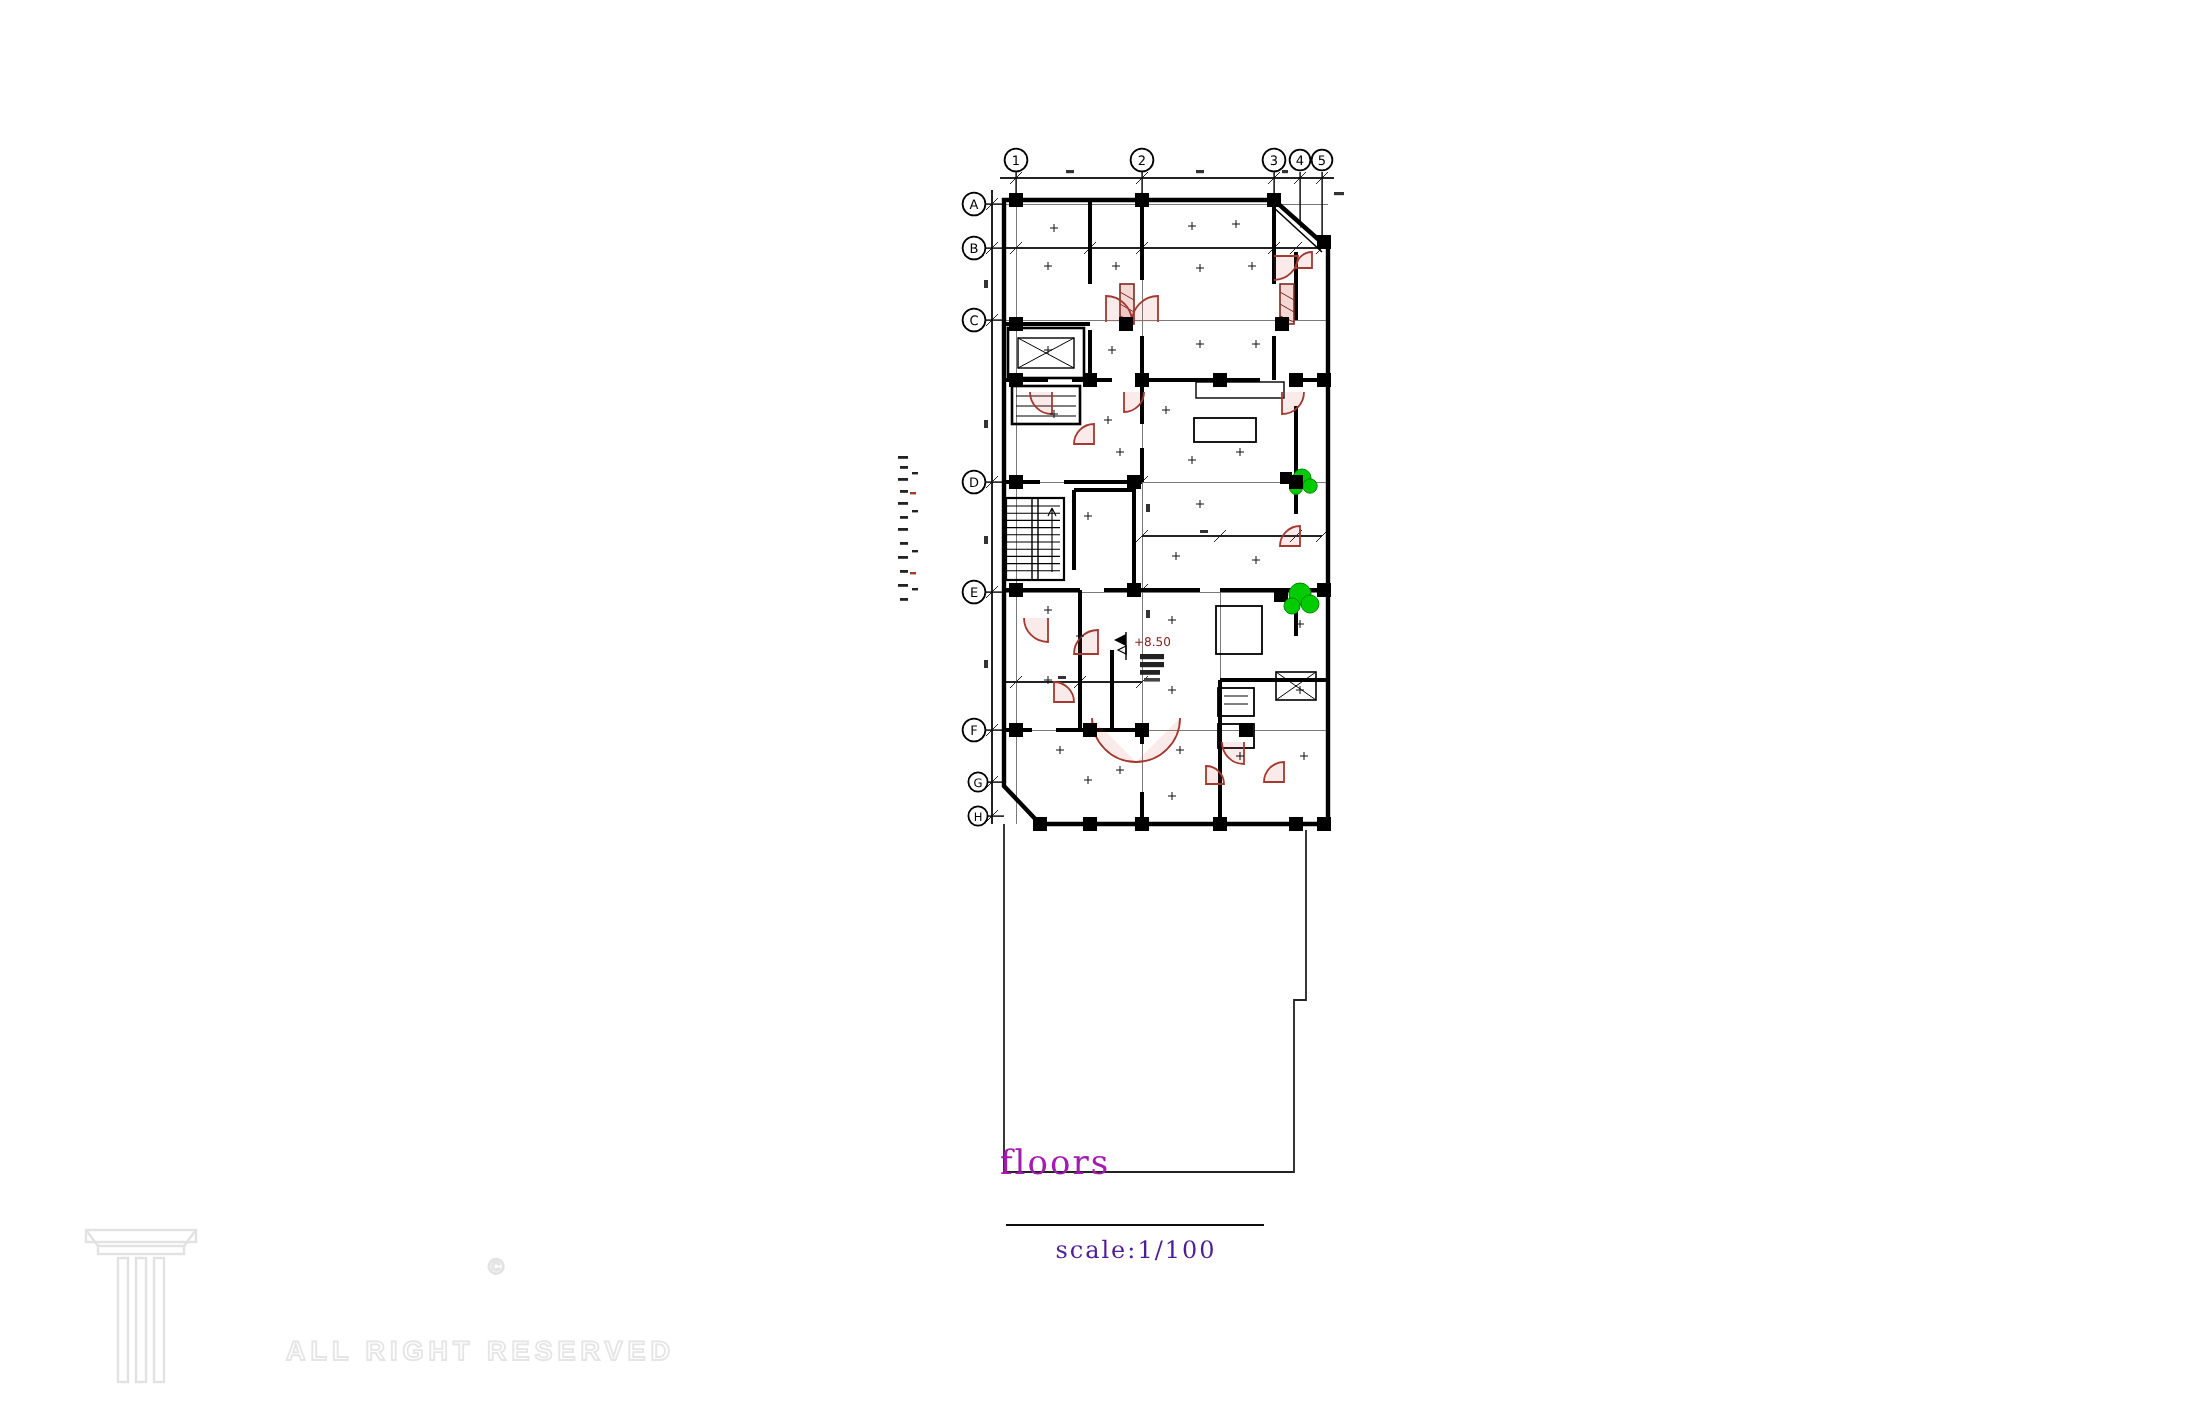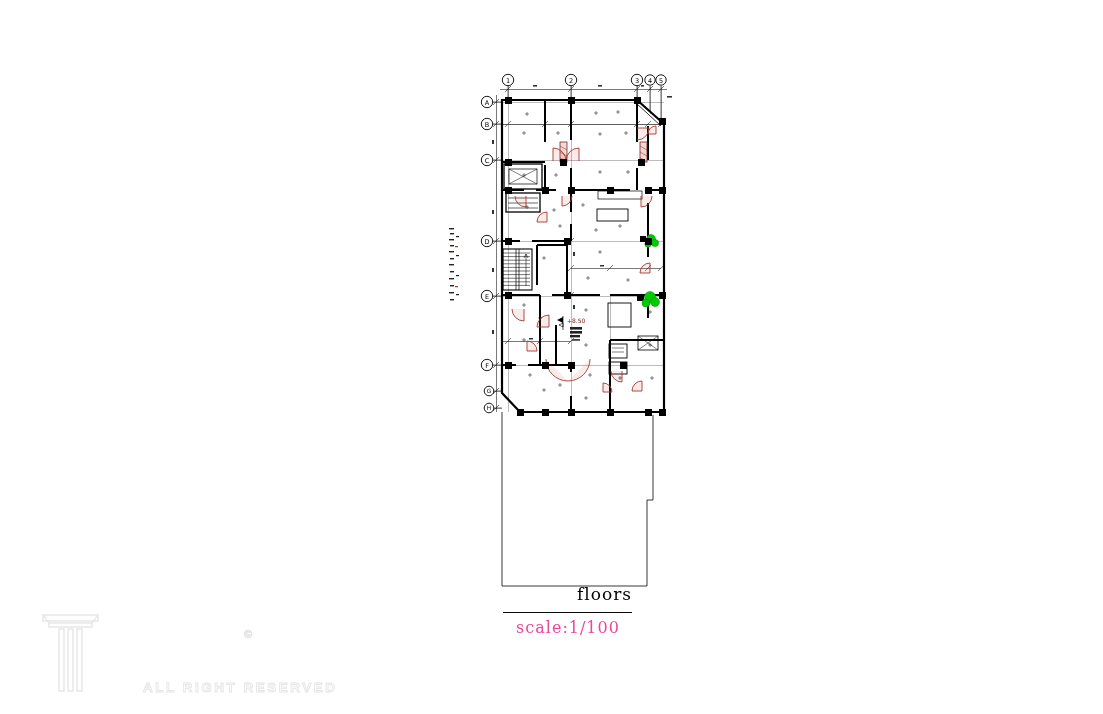--- a/index.html
+++ b/index.html
@@ -6,49 +6,49 @@
   body{
     width:1103px;height:714px;position:relative;overflow:hidden;
     background:#ffffff;
     font-family:"Liberation Sans", sans-serif;
   }
   .canvas{position:absolute;left:0;top:0;width:1103px;height:714px;}
   svg{position:absolute;left:0;top:0;}
 
   
   .plan-title{
-    position:absolute;left:500px;top:584px;width:132px;
-    text-align:right;font-family:"DejaVu Serif","Liberation Serif",serif;
-    font-size:17px;color:#000000;letter-spacing:1px;
+    position:absolute;left:500px;top:572px;width:132px;
+    text-align:left;font-family:"DejaVu Serif","Liberation Serif",serif;
+    font-size:17px;color:#a21caf;letter-spacing:1px;
   }
   .plan-title-rule{
     position:absolute;left:503px;top:612px;width:129px;height:1px;background:#0d0d0d;
   }
   .plan-scale{
     position:absolute;left:498px;top:618px;width:140px;
     text-align:center;font-family:"DejaVu Serif","Liberation Serif",serif;
-    font-size:16px;color:#ec4899;letter-spacing:1px;
+    font-size:12px;color:#4c1d95;letter-spacing:1px;
   }
 
   
   .watermark{position:absolute;left:42px;top:612px;width:230px;height:95px;}
   .wm-brand{
     position:absolute;left:100px;top:24px;
     font-size:28px;font-weight:bold;letter-spacing:2px;
     color:#ffffff;-webkit-text-stroke:1.3px #e3e3e3;
     font-family:"Liberation Sans",sans-serif;white-space:nowrap;
   }
   .wm-copy{
     position:absolute;left:202px;top:16px;
     font-size:11px;font-weight:bold;color:#ffffff;-webkit-text-stroke:0.8px #e3e3e3;
   }
   .wm-tagline{
     position:absolute;left:101px;top:56px;
     font-size:13.5px;font-weight:bold;letter-spacing:2.5px;
-    color:#ffffff;-webkit-text-stroke:0.9px #e5e5e5;white-space:nowrap;margin-top:12px;
+    color:#ffffff;-webkit-text-stroke:0.9px #e5e5e5;white-space:nowrap;
   }
 </style>
 </head>
 <body>
 
 <div class="canvas">
 
   <svg width="1103" height="714" viewBox="0 0 1103 714">
 
     <g stroke="#6b6b6b" stroke-width="0.45" shape-rendering="crispEdges">

